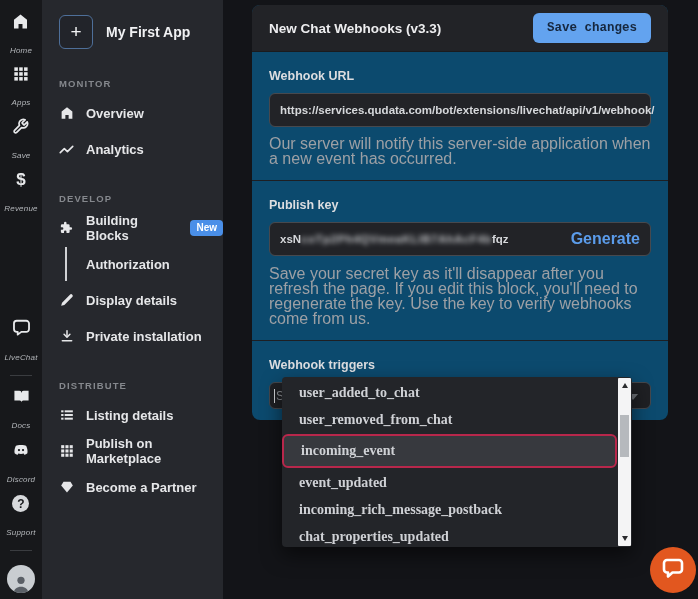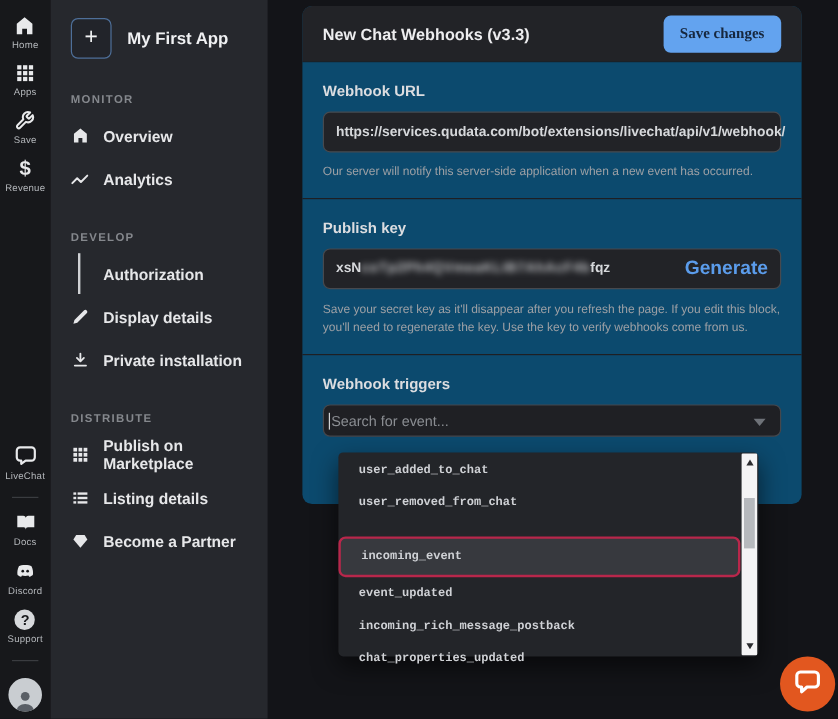--- a/index.html
+++ b/index.html
@@ -11,21 +11,21 @@
     -webkit-font-smoothing:antialiased;
   }
   
   .rail {
     position:absolute; left:0; top:0; width:42px; height:599px;
     background:#17181b; display:flex; flex-direction:column; align-items:center;
     padding:13px 0 6px 0; z-index:5;
   }
   .rail-item { display:flex; flex-direction:column; align-items:center; margin-bottom:11px; cursor:pointer; }
   .rail-item svg { display:block; }
-  .rail-label { font-size:8px; color:#b4b7bb; margin-top:3px; letter-spacing:.2px; }
+  .rail-label { font-size:8px; color:#b4b7bb; margin-top:16px; letter-spacing:.2px;font-style:italic; }
   .rail-spacer { flex:1; }
   .rail-divider { width:22px; border-top:1px solid #3a3c40; margin:2px 0 12px 0; }
   .support-circle {
     width:17px; height:17px; border-radius:50%; background:#d7d9dc; color:#17181b;
     font-size:12px; font-weight:bold; display:flex; align-items:center; justify-content:center;
   }
   .avatar-circle {
     width:28px; height:28px; border-radius:50%; background:#c9cdd1;
     display:flex; align-items:flex-end; justify-content:center; overflow:hidden; margin-top:2px;
   }
@@ -64,33 +64,33 @@
     background:#0c4a6e; border-radius:8px; z-index:1;
   }
   .card-header {
     height:47px; background:#222327; border-radius:8px 8px 0 0;
     border-bottom:1px solid #1a1b1e;
     display:flex; align-items:center; justify-content:space-between; padding:0 17px;
   }
   .card-title { color:#ededef; font-size:13.5px; font-weight:bold; }
   .save-btn {
     background:#63a3ef; color:#16273e; border:none; border-radius:6px;
-    font-family:Liberation Serif, serif;
+    font-family:Liberation Mono, monospace;
     font-size:12.5px; font-weight:bold; padding:8px 14px; cursor:pointer;
   }
   .sec { padding:17px 17px 14px 17px; }
   .sec + .sec { border-top:1px solid #1e1f23; }
   .field-label { color:#dcdde0; font-size:12.5px; font-weight:bold; }
   .text-input {
     margin-top:10px; height:28px; background:#222327;
     border:1px solid #47494e; border-radius:6px;
     display:flex; align-items:center; padding:16px 10px;
     color:#d6d8db; font-size:11.5px; font-weight:bold;
   }
-  .helper { margin-top:9px; color:#9da0a5; font-size:10px; line-height:15px; }
+  .helper { margin-top:9px; color:#9da0a5; font-size:16px; line-height:15px; }
   .key-input { justify-content:space-between; height:30px; }
   .key-value { display:flex; align-items:center; color:#d6d8db; }
   .key-masked { filter:blur(2.6px); opacity:.85; letter-spacing:.5px; }
   .generate-link { color:#5b9ceb; font-size:16px; font-weight:bold; cursor:pointer; }
   .search-box {
     margin-top:10px; height:27px; background:#1f2024;
     border:1px solid #45474c; border-radius:6px;
     display:flex; align-items:center; padding:0 4px; cursor:text; position:relative;
   }
   .caret { width:1px; height:14px; background:#d2d4d7; margin-right:1px; }
@@ -103,26 +103,26 @@
   
   .dropdown {
     position:absolute; left:282px; top:377px; width:350px; height:170px;
     background:#232529; border-radius:4px; z-index:6;
     box-shadow:0 8px 20px rgba(0,0,0,.55);
     padding:2px 0;
   }
   .dd-list { list-style:none; width:335px; }
   .dd-item {
     height:27px; display:flex; align-items:center; padding-left:17px;
-    font-family:Liberation Mono, monospace; font-size:10px; font-weight:bold;
+    font-family:Liberation Serif, serif; font-size:14px; font-weight:bold;
     color:#cfd1d5; cursor:pointer;
   }
   .dd-item.selected {
     height:34px; background:#37393e; border:2px solid #b8274b; border-radius:6px;
-    margin:14px 0 1px 0;
+    margin:1px 0 1px 0;
   }
   .scrollbar {
     position:absolute; right:1px; top:1px; bottom:1px; width:13px;
     background:#f4f4f5; border-radius:1px;
   }
   .sb-arrow { position:absolute; left:0; width:13px; height:13px; display:flex; align-items:center; justify-content:center; cursor:pointer; }
   .sb-arrow.up { top:1px; }
   .sb-arrow.down { bottom:1px; }
   .tri-up { width:0; height:0; border-left:3.5px solid transparent; border-right:3.5px solid transparent; border-bottom:5px solid #2b2c2f; }
   .tri-down { width:0; height:0; border-left:3.5px solid transparent; border-right:3.5px solid transparent; border-top:5px solid #2b2c2f; }
@@ -237,20 +237,29 @@
   <div class="side-item">
     <span class="sicon">
       <svg width="15" height="15" viewBox="0 0 24 24" fill="none" stroke="#e6e7e9" stroke-width="2.6" stroke-linecap="round" stroke-linejoin="round">
           <polyline points="22 7 13.5 15.5 8.5 10.5 2 17"></polyline>
         </svg>
     </span>
     <span>Analytics</span>
   </div>
 
   <div class="section-label">DEVELOP</div>
+  <div class="side-item">
+    <span class="sicon">
+      <svg width="15" height="15" viewBox="0 0 24 24" fill="#e6e7e9">
+          <path d="M19 10h-2V7a2 2 0 0 0-2-2h-3V3a2 2 0 1 0-4 0v2H5a2 2 0 0 0-2 2v3h2a2 2 0 1 1 0 4H3v3a2 2 0 0 0 2 2h3v-2a2 2 0 1 1 4 0v2h3a2 2 0 0 0 2-2v-3h2a2 2 0 1 0 0-4z"></path>
+        </svg>
+    </span>
+    <span>Building Blocks</span>
+    <span class="badge-new">New</span>
+  </div>
   <div class="side-item sub">
     <span class="active-bar"></span>
     <span>Authorization</span>
   </div>
   <div class="side-item">
     <span class="sicon">
       <svg width="14" height="14" viewBox="0 0 24 24" fill="#e6e7e9">
           <path d="M17 3a2.83 2.83 0 1 1 4 4L7.5 20.5 2 22l1.5-5.5L17 3z"></path>
         </svg>
     </span>
@@ -261,50 +270,50 @@
       <svg width="14" height="14" viewBox="0 0 24 24" fill="none" stroke="#e6e7e9" stroke-width="2.6" stroke-linecap="round" stroke-linejoin="round">
           <line x1="12" y1="3" x2="12" y2="13"></line>
           <polyline points="7 9 12 14 17 9"></polyline>
           <line x1="4" y1="20" x2="20" y2="20"></line>
         </svg>
     </span>
     <span>Private installation</span>
   </div>
 
   <div class="section-label">DISTRIBUTE</div>
+  <div class="side-item">
+    <span class="sicon">
+      <svg width="14" height="14" viewBox="0 0 24 24" fill="#e6e7e9">
+          <rect x="2" y="4" width="4" height="3.4"></rect>
+          <rect x="8" y="4" width="14" height="3.4"></rect>
+          <rect x="2" y="10.3" width="4" height="3.4"></rect>
+          <rect x="8" y="10.3" width="14" height="3.4"></rect>
+          <rect x="2" y="16.6" width="4" height="3.4"></rect>
+          <rect x="8" y="16.6" width="14" height="3.4"></rect>
+        </svg>
+    </span>
+    <span>Listing details</span>
+  </div>
   <div class="side-item">
     <span class="sicon">
       <svg width="14" height="14" viewBox="0 0 24 24" fill="#e6e7e9">
           <g>
             <rect x="2" y="2" width="5.3" height="5.3"></rect>
             <rect x="9.3" y="2" width="5.3" height="5.3"></rect>
             <rect x="16.6" y="2" width="5.3" height="5.3"></rect>
             <rect x="2" y="9.3" width="5.3" height="5.3"></rect>
             <rect x="9.3" y="9.3" width="5.3" height="5.3"></rect>
             <rect x="16.6" y="9.3" width="5.3" height="5.3"></rect>
             <rect x="2" y="16.6" width="5.3" height="5.3"></rect>
             <rect x="9.3" y="16.6" width="5.3" height="5.3"></rect>
             <rect x="16.6" y="16.6" width="5.3" height="5.3"></rect>
           </g>
         </svg>
     </span>
     <span>Publish on Marketplace</span>
-  </div>
-  <div class="side-item">
-    <span class="sicon">
-      <svg width="14" height="14" viewBox="0 0 24 24" fill="#e6e7e9">
-          <rect x="2" y="4" width="4" height="3.4"></rect>
-          <rect x="8" y="4" width="14" height="3.4"></rect>
-          <rect x="2" y="10.3" width="4" height="3.4"></rect>
-          <rect x="8" y="10.3" width="14" height="3.4"></rect>
-          <rect x="2" y="16.6" width="4" height="3.4"></rect>
-          <rect x="8" y="16.6" width="14" height="3.4"></rect>
-        </svg>
-    </span>
-    <span>Listing details</span>
   </div>
   <div class="side-item">
     <span class="sicon">
       <svg width="14" height="14" viewBox="0 0 24 24" fill="#e6e7e9">
           <path d="M6 3h12l4 6.5L12 21.5 2 9.5z"></path>
         </svg>
     </span>
     <span>Become a Partner</span>
   </div>
 </aside>

